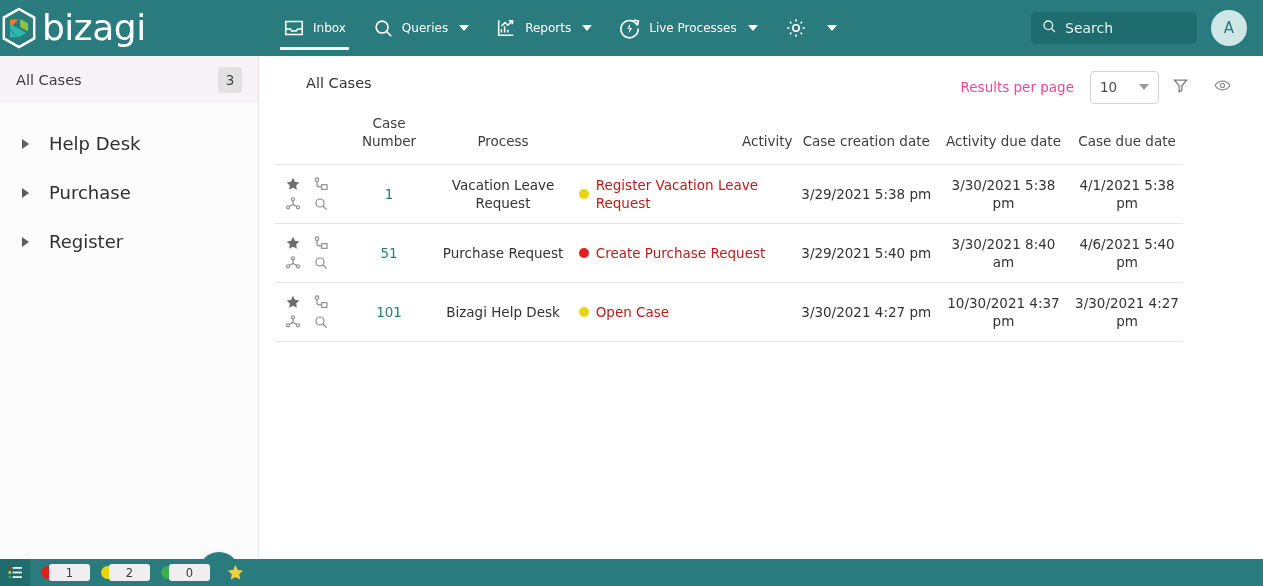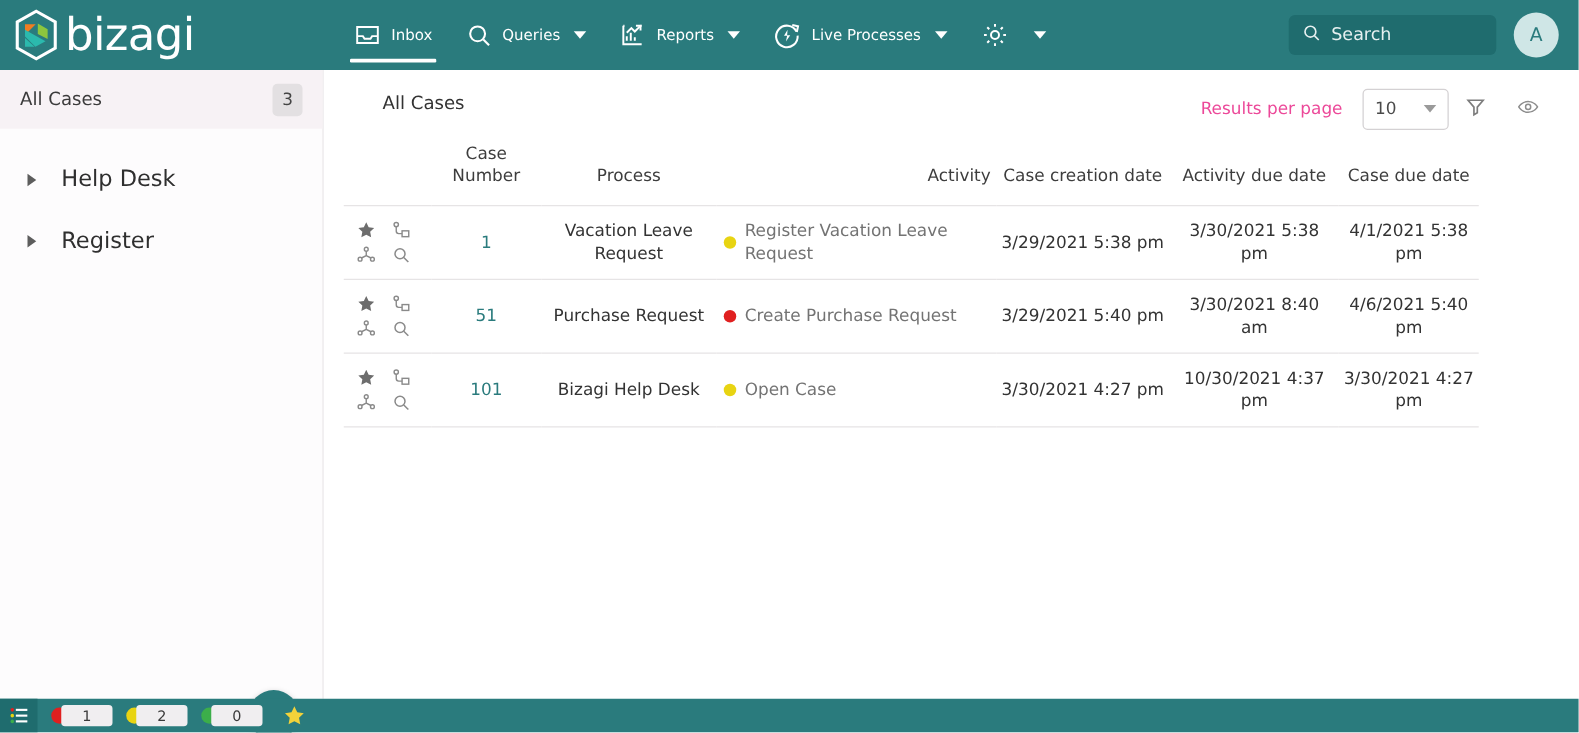--- a/index.html
+++ b/index.html
@@ -10,21 +10,21 @@
     overflow: hidden;
   }
   #app { position: relative; width: 1263px; height: 586px; background:#fff; }
 
   
   .topnav {
     position: absolute; top:0; left:0; width:1263px; height:56px;
     background:#2a7b7d;
     display:flex; align-items:center;
   }
-  .logo-wrap { display:flex; align-items:center; padding-left:10px; width:270px; height:56px; }
+  .logo-wrap { display:flex; align-items:center; width:270px; height:56px; }
   .logo-mark { width:38px; height:42px; flex:0 0 auto; }
   .logo-text { margin-left:4px; height:44px; }
 
   .nav-items { display:flex; align-items:center; height:56px; flex:1 1 auto; }
   .nav-item {
     position:relative;
     display:flex; align-items:center; gap:8px;
     height:56px; padding:0 13px;
     color:#ffffff; font-size:12px; white-space:nowrap;
     cursor:pointer;
@@ -127,21 +127,21 @@
   .c-cdate { width:132px; text-align:center; }
   .c-adate { width:128px; text-align:center; }
   .c-ddate { width:106px; text-align:center; }
 
   th.c-num, th.c-proc, th.c-cdate, th.c-adate, th.c-ddate { text-align:center; }
   th.c-act { text-align:right; }
 
   .rowicons { display:grid; grid-template-columns:28px 28px; grid-template-rows:20px 20px; width:58px; }
   .rowicons span { display:flex; align-items:center; justify-content:center; cursor:pointer; }
 
-  .link { color:#737373; text-decoration:none; cursor:pointer; }
+  .link { color:#b91c1c; text-decoration:none; cursor:pointer; }
   .num-link { color:#2a7b7d; cursor:pointer; }
   .act-cell { display:flex; align-items:center; gap:7px; padding-left:2px; }
   .dot { width:10px;height:10px;border-radius:50%; flex:0 0 auto; }
 
   
   .statusbar {
     position:absolute; left:0; bottom:0; width:1263px; height:27px;
     background:#2a7b7d; display:flex; align-items:center;
   }
   .sb-legend { width:30px;height:27px; display:flex;align-items:center;justify-content:center; background:#1f6c6e; cursor:pointer; }
@@ -257,20 +257,24 @@
 
     <div class="sidebar-header">
       <span class="t">All Cases</span>
       <span class="sidebar-badge">3</span>
     </div>
 
     <div class="tree">
       <div class="tree-item">
         <span class="tri"></span>
         <span class="lbl">Help Desk</span>
+      </div>
+      <div class="tree-item">
+        <span class="tri"></span>
+        <span class="lbl">Purchase</span>
       </div>
       <div class="tree-item">
         <span class="tri"></span>
         <span class="lbl">Register</span>
       </div>
     </div>
 
     <div class="fab">
       <span>
         <svg width="21" height="21" viewBox="0 0 24 24" fill="none" stroke="#fff" stroke-width="1.7">

